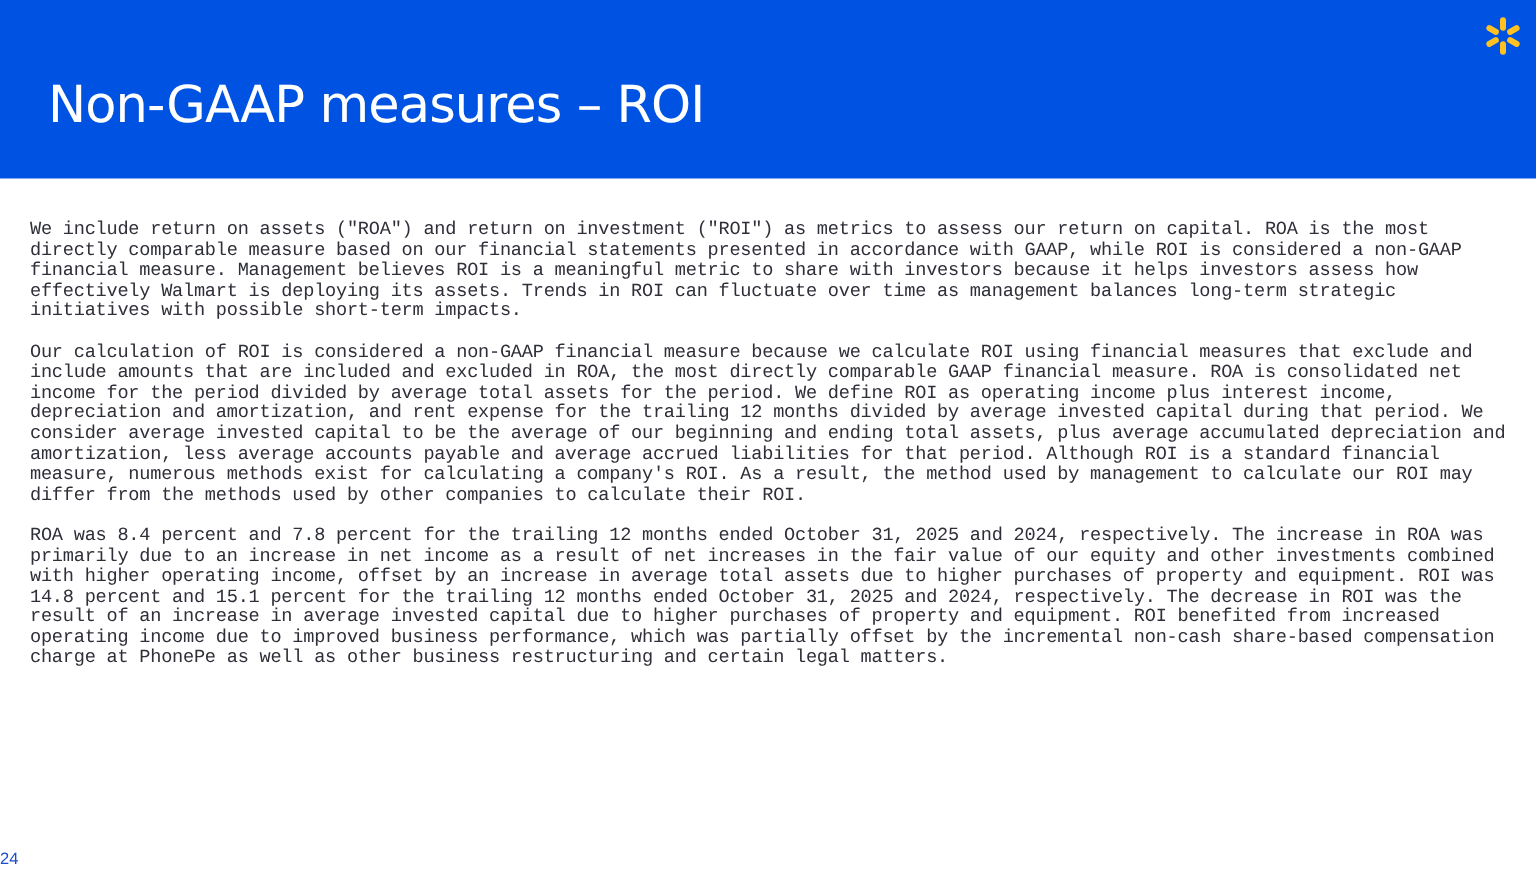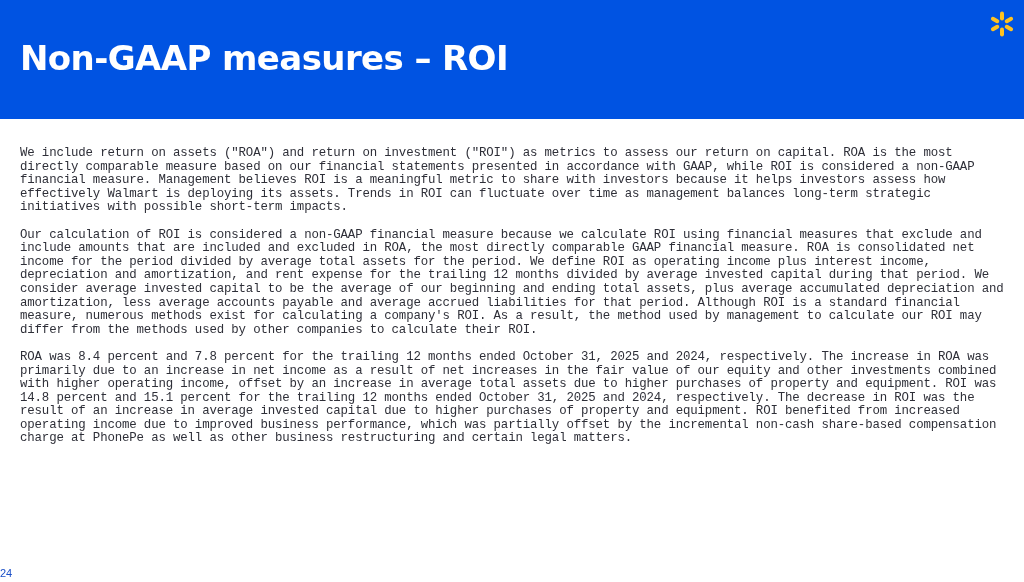--- a/index.html
+++ b/index.html
@@ -22,24 +22,24 @@
       left: 0;
       top: 0;
       width: 1024px;
       height: 119px;
       background: #0053e2;
     }
     .title {
       position: absolute;
       left: 20px;
       top: 36px;
-      margin: 0;
+      margin: 12px;
       color: #ffffff;
       font-family: "DejaVu Sans", sans-serif;
-      font-weight: bold;
+      font-weight: normal;
       font-size: 34px;
       letter-spacing: -0.6px;
       line-height: 44px;
       white-space: nowrap;
       text-align: center;
     }
     .spark {
       position: absolute;
       left: 989px;
       top: 11px;

